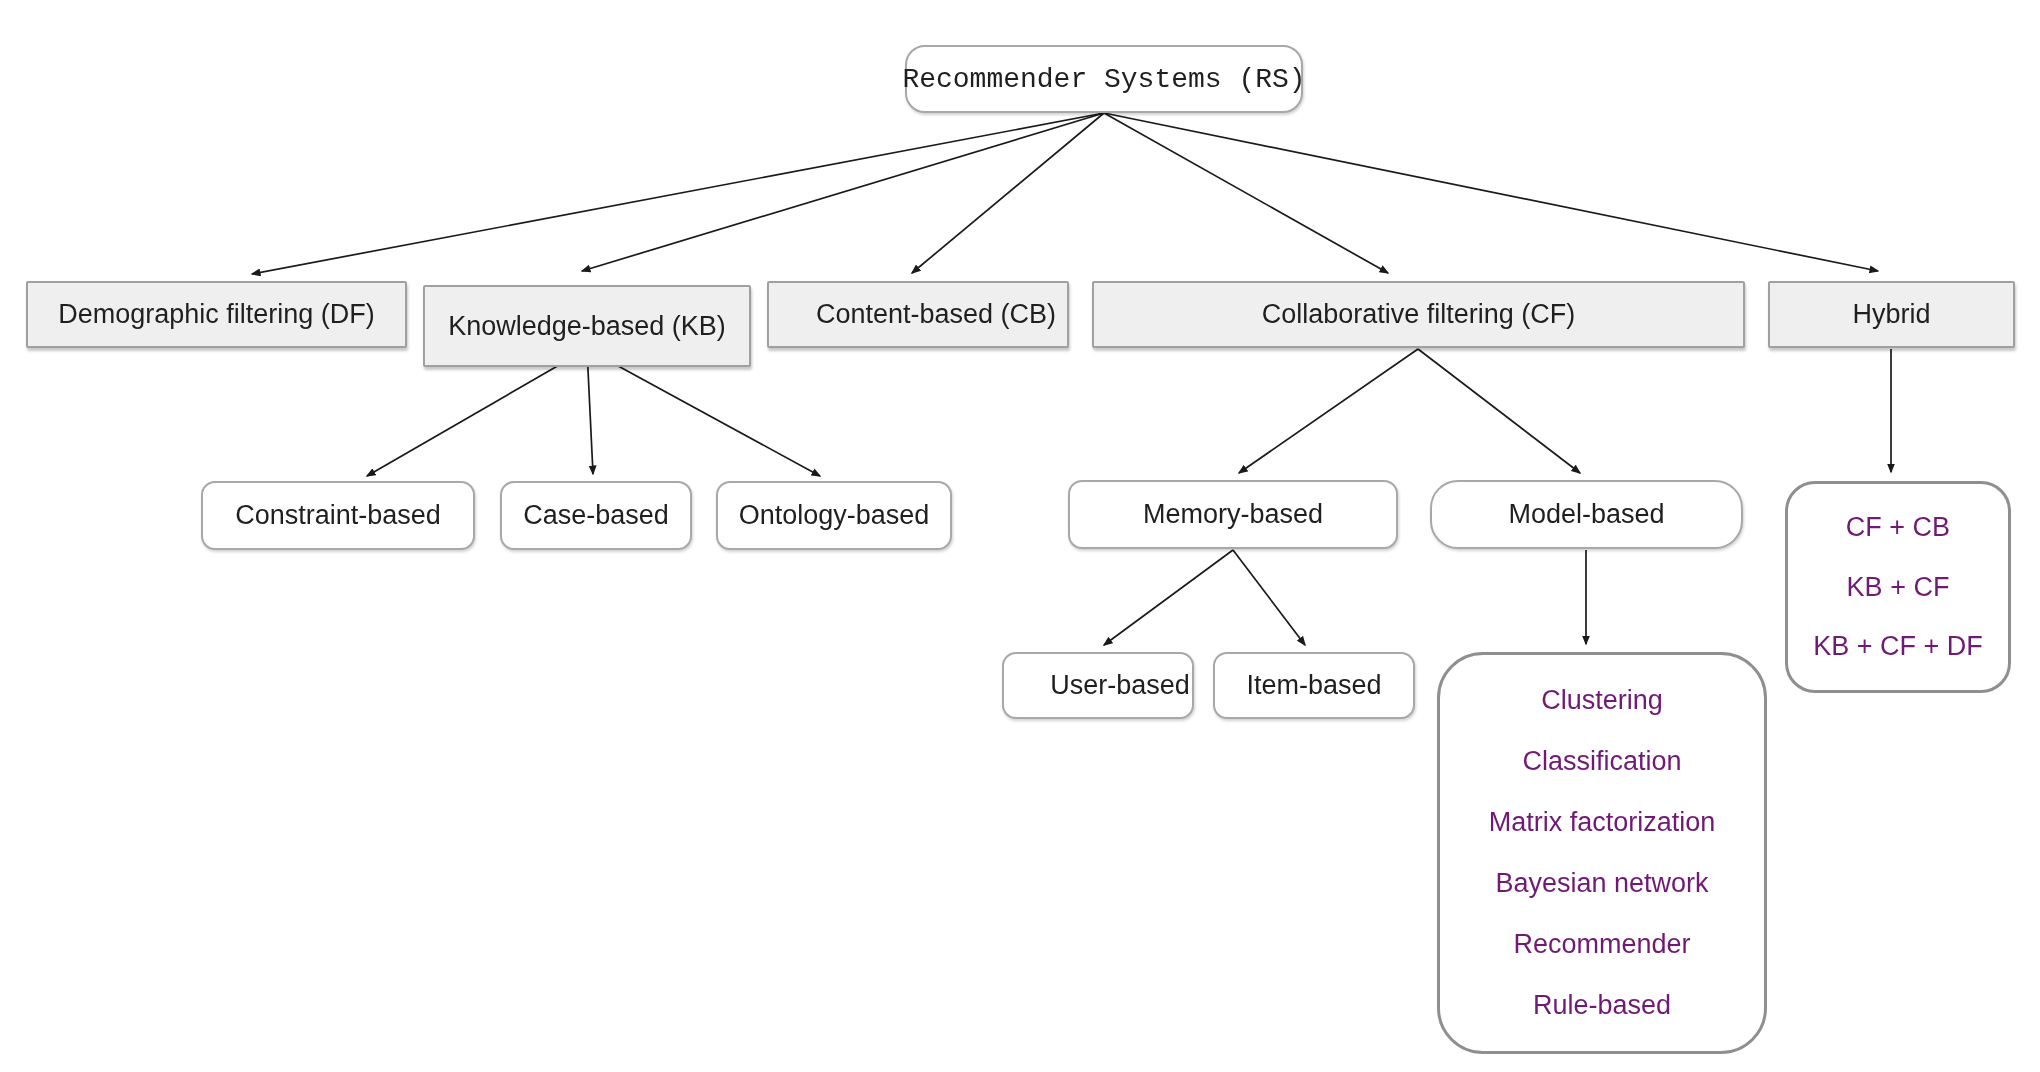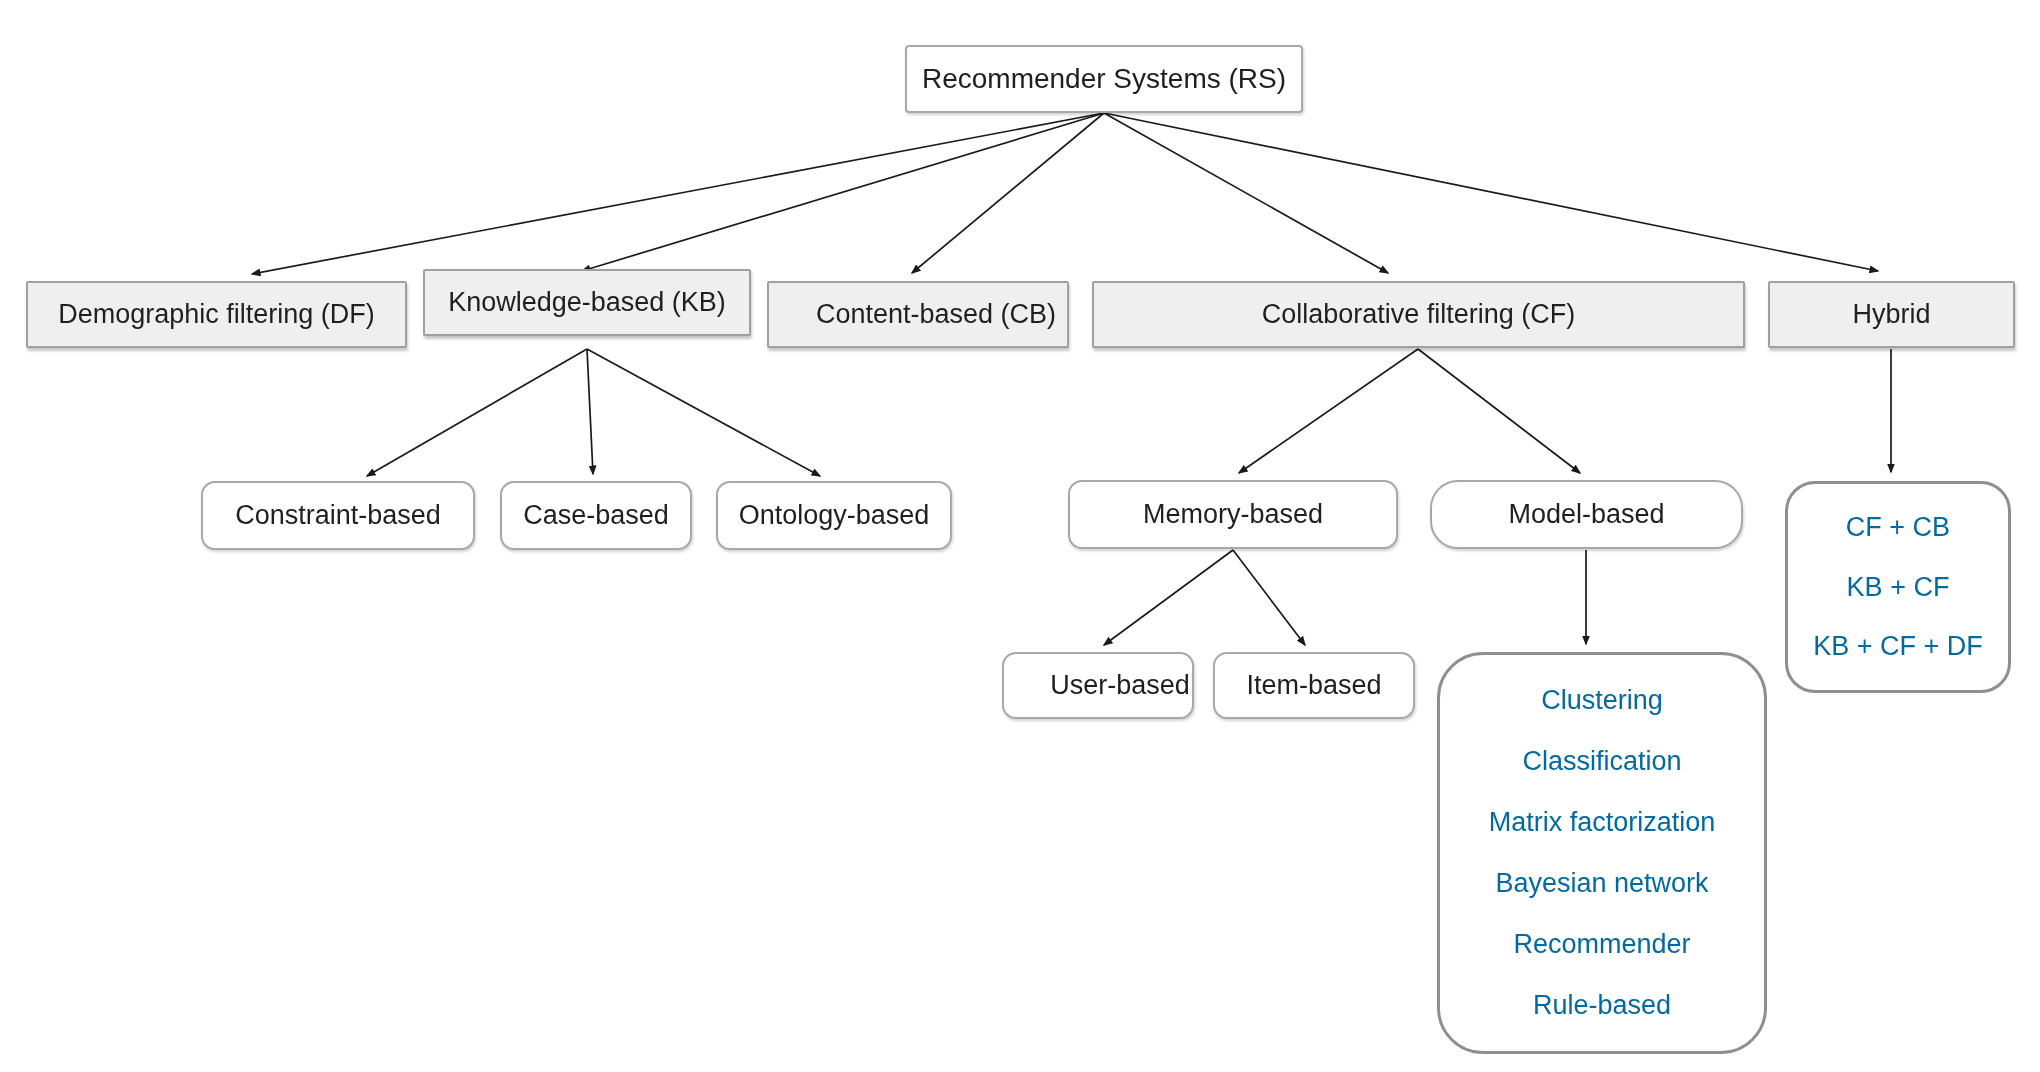--- a/index.html
+++ b/index.html
@@ -37,33 +37,34 @@
     box-shadow: 1px 2px 3px rgba(0,0,0,0.18);
     white-space: nowrap;
   }
   .node.gray {
     background: #efefef;
     border-color: #a0a0a0;
     border-radius: 2px;
     box-shadow: 1px 3px 3px rgba(0,0,0,0.22);
   }
   .node.rootbox {
-    border-radius: 4px;
+    border-radius: 20px;
     font-size: 28px;
+    font-family: Liberation Mono, monospace;
   }
   .listbox {
     position: absolute;
     box-sizing: border-box;
     display: flex;
     flex-direction: column;
     justify-content: space-evenly;
     align-items: center;
     background: #ffffff;
     border: 3px solid #8f8f8f;
-    color: #0369a1;
+    color: #701a75;
     font-size: 27px;
     text-align: center;
   }
   .listbox .list-line {
     white-space: nowrap;
   }
   #hybrid-list {
     border-radius: 30px;
   }
   #model-list {
@@ -101,21 +102,21 @@
       <line x1="1586" y1="550" x2="1586" y2="644" marker-end="url(#arrow)"></line>
 
       <line x1="1891" y1="349" x2="1891" y2="472" marker-end="url(#arrow)"></line>
     </g>
   </svg>
 
   <div class="node rootbox" style="left:905px; top:45px; width:398px; height:68px;">Recommender Systems (RS)</div>
 
   <div class="node gray" style="left:26px; top:281px; width:381px; height:67px;">Demographic filtering (DF)</div>
 
-  <div class="node gray" style="left:423px; top:269px; width:328px; height:67px;">Knowledge-based (KB)</div>
+  <div class="node gray" style="left:423px; top:285px; width:328px; height:82px;">Knowledge-based (KB)</div>
 
   <div class="node gray" style="left:767px; top:281px; width:302px; height:67px;padding-left:36px;">Content-based (CB)</div>
 
   <div class="node gray" style="left:1092px; top:281px; width:653px; height:67px;">Collaborative filtering (CF)</div>
 
   <div class="node gray" style="left:1768px; top:281px; width:247px; height:67px;">Hybrid</div>
 
   <div class="node" style="left:201px; top:481px; width:274px; height:69px;">Constraint-based</div>
 
   <div class="node" style="left:500px; top:481px; width:192px; height:69px;">Case-based</div>

